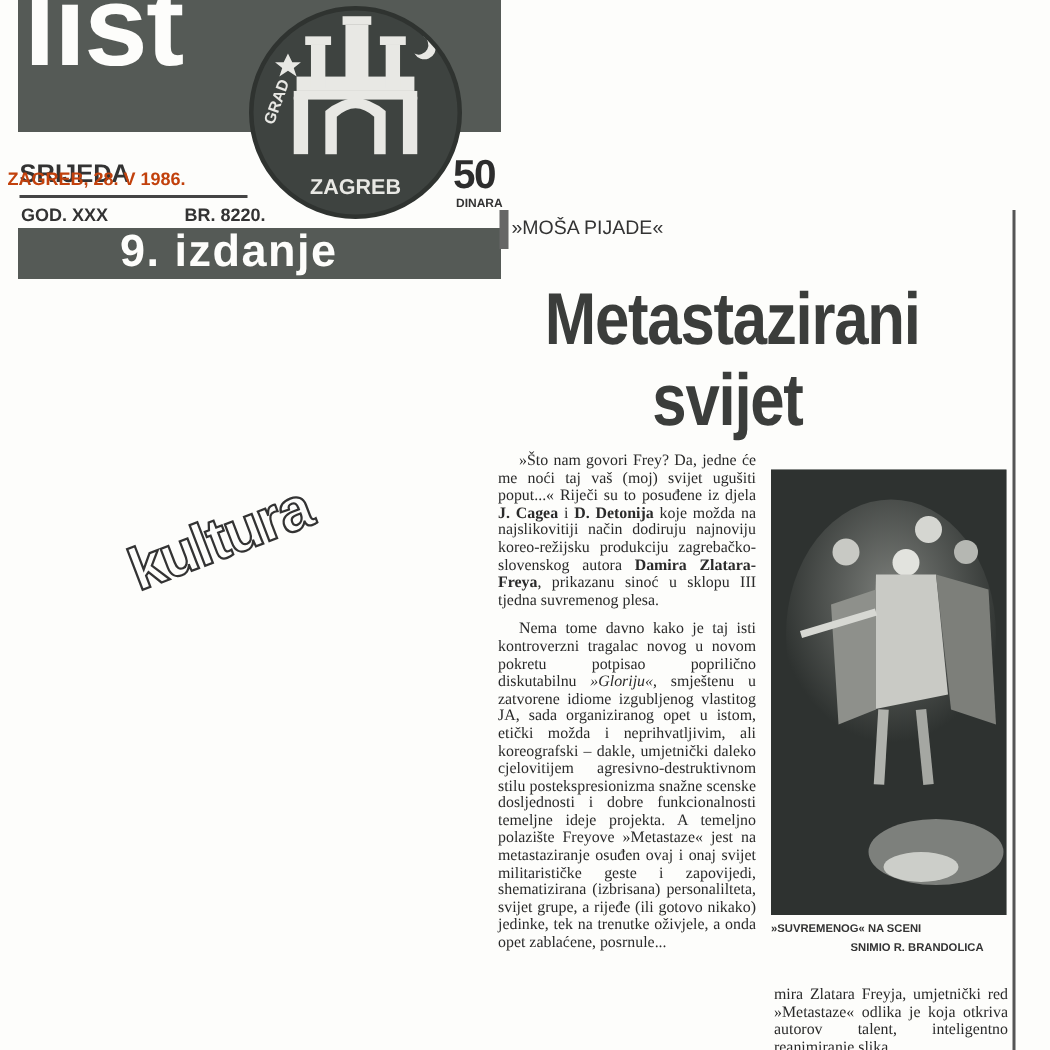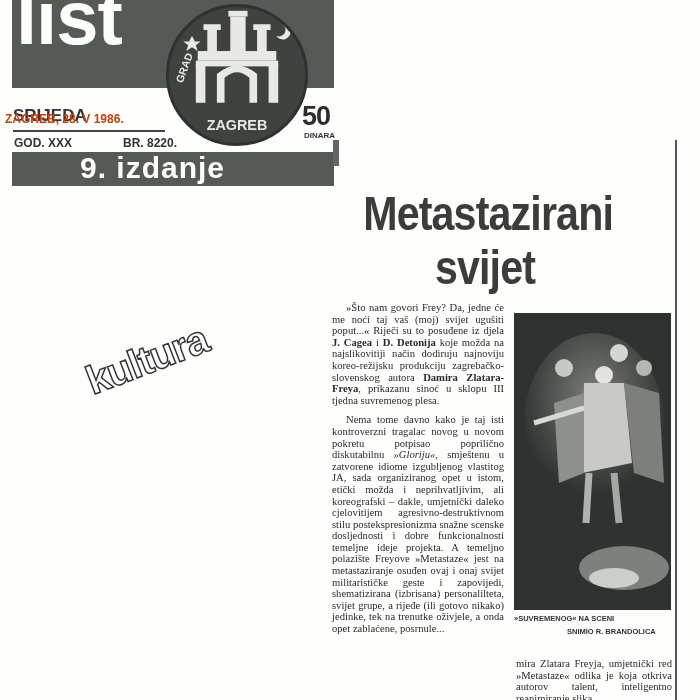--- a/index.html
+++ b/index.html
@@ -69,20 +69,21 @@
 <div class="abs br">BR. 8220.</div>
 <div class="abs price">50</div>
 <div class="abs currency">DINARA</div>
 <div class="abs edition-bar"></div>
 <div class="abs edition">9. izdanje</div>
 <div class="abs edge-mark"></div>
 
 <div class="abs kultura">kultura</div>
 
 <div class="abs kicker">
+  <div>»MOŠA PIJADE«</div>
 </div>
 <div class="abs headline">
   <div>Metastazirani</div>
   <div>svijet</div>
 </div>
 <div class="abs vrule"></div>
 
 <div class="abs col col1">
   <p><span>»Što nam govori Frey? Da, jedne će me noći taj vaš (moj) svijet ugušiti poput...« Riječi su to posuđene iz djela </span><b>J. Cagea</b><span> i </span><b>D. Detonija</b><span> koje možda na najslikovitiji način dodiruju najnoviju koreo-režijsku produkciju zagrebačko-slovenskog autora </span><b>Damira Zlatara-Freya</b><span>, prikazanu sinoć u sklopu III tjedna suvremenog plesa.</span></p>
   <p><span>Nema tome davno kako je taj isti kontroverzni tragalac novog u novom pokretu potpisao poprilično diskutabilnu </span><i>»Gloriju«</i><span>, smještenu u zatvorene idiome izgubljenog vlastitog JA, sada organiziranog opet u istom, etički možda i neprihvatljivim, ali koreografski – dakle, umjetnički daleko cjelovitijem agresivno-destruktivnom stilu postekspresionizma snažne scenske dosljednosti i dobre funkcionalnosti temeljne ideje projekta. A temeljno polazište Freyove »Metastaze« jest na metastaziranje osuđen ovaj i onaj svijet militarističke geste i zapovijedi, shematizirana (izbrisana) personalilteta, svijet grupe, a rijeđe (ili gotovo nikako) jedinke, tek na trenutke oživjele, a onda opet zablaćene, posrnule...</span></p>

